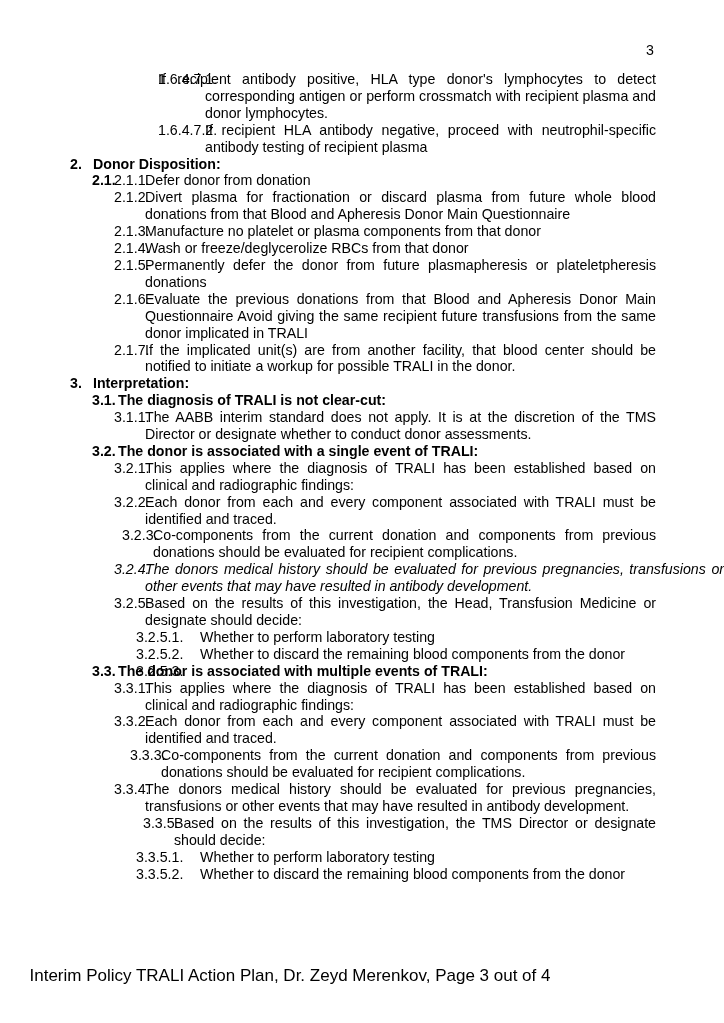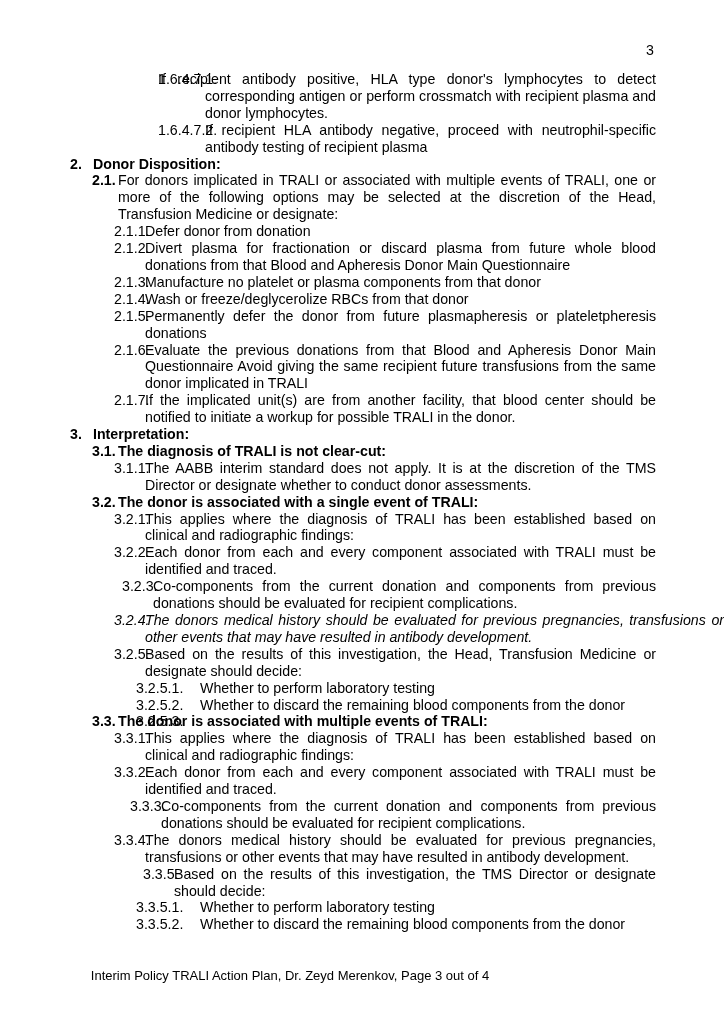--- a/index.html
+++ b/index.html
@@ -4,21 +4,21 @@
 <style>
   html, body { margin: 0; padding: 0; background: #ffffff; }
   body { width: 724px; height: 1023px; position: relative; overflow: hidden;
          font-family: "Liberation Sans", sans-serif; color: #000; font-size: 14.2px; line-height: 16.9px; }
   .page-num { position: absolute; top: 42px; right: 70px; font-size: 14.2px; }
   .content { position: absolute; top: 71px; left: 0; width: 724px; }
   .row { position: relative; }
   .num { position: absolute; white-space: nowrap; }
   .txt { text-align: justify; }
   .bold { font-weight: bold; }
-  .footer { position: absolute; top: 968px; left: 0; width: 580px; text-align: center; font-size: 13px; }
+  .footer { position: absolute; top: 968px; left: 0; width: 580px; text-align: center; font-size: 17px; }
 </style>
 </head>
 <body>
 
 <div class="page-num">3</div>
 
 <div class="content">
 
   <div class="row" style="padding-left:205px;padding-right:68px;">
     <span class="num" style="left:158px;">1.6.4.7.1.</span>
@@ -29,21 +29,20 @@
     <div class="txt">If recipient HLA antibody negative, proceed with neutrophil-specific antibody testing of recipient plasma</div>
   </div>
 
   <div class="row bold" style="padding-left:93px;padding-right:68px;">
     <span class="num" style="left:70px;">2.</span>
     <div>Donor Disposition:</div>
   </div>
 
   <div class="row" style="padding-left:118px;padding-right:68px;">
     <span class="num bold" style="left:92px;">2.1.</span>
-    <div class="txt">For donors implicated in TRALI or associated with multiple events of TRALI, one or more of the following options may be selected at the discretion of the Head, Transfusion Medicine or designate:</div>
   </div>
 
   <div class="row" style="padding-left:145px;padding-right:68px;">
     <span class="num" style="left:114px;">2.1.1.</span>
     <div class="txt">Defer donor from donation</div>
   </div>
   <div class="row" style="padding-left:145px;padding-right:68px;">
     <span class="num" style="left:114px;">2.1.2.</span>
     <div class="txt">Divert plasma for fractionation or discard plasma from future whole blood donations from that Blood and Apheresis Donor Main Questionnaire</div>
   </div>

